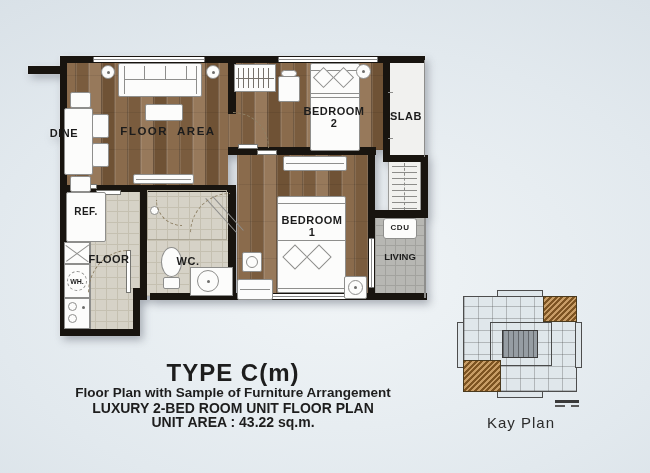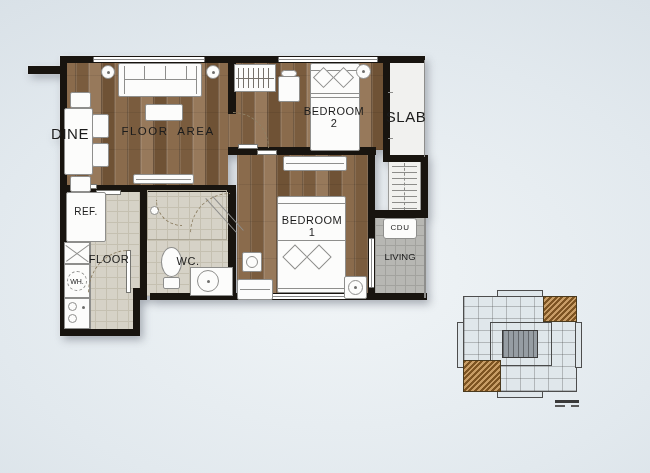--- a/index.html
+++ b/index.html
@@ -24,21 +24,21 @@
   .wfloor{position:absolute;background:#f1f1ef;border:1px solid #9a9a98;box-sizing:border-box}
   .furn{position:absolute;background:#fcfcfb;border:1px solid #8e8e8c;border-radius:2px;box-sizing:border-box}
   .circ{border-radius:50%}
   .dot{position:absolute;width:3px;height:3px;background:#6d6d6b;border-radius:50%}
   .line{position:absolute;background:#8e8e8c}
   .win{position:absolute;background:linear-gradient(#fff 0 2px,#8a8a8a 2px 3px,#fff 3px 5px);border-left:1px solid #777;border-right:1px solid #777;box-sizing:border-box}
   .winv{position:absolute;background:linear-gradient(90deg,#fff 0 2px,#8a8a8a 2px 3px,#fff 3px 5px);border-top:1px solid #777;border-bottom:1px solid #777;box-sizing:border-box}
   .slider{position:absolute;background:#fff;border:1px solid #767672;box-sizing:border-box}
   .arc{position:absolute;border:0 dashed #8f8166;box-sizing:border-box}
   .dmd{position:absolute;background:#fdfdfc;border:1px solid #8e8e8c;transform:rotate(45deg);box-sizing:border-box}
-  .lbl{position:absolute;transform:translate(-50%,-50%);font-weight:normal;color:#1c1c1c;white-space:pre;letter-spacing:.5px;line-height:1}
+  .lbl{position:absolute;transform:translate(-50%,-50%);font-weight:bold;color:#1c1c1c;white-space:pre;letter-spacing:.5px;line-height:1}
   .cap{position:absolute;left:23px;top:360px;width:420px;text-align:center;color:#1d1d1d}
   .cap .t1{font-size:24px;font-weight:bold;letter-spacing:1px;line-height:26px}
   .cap .t2{font-size:13.5px;font-weight:bold;line-height:14.5px}
   .cap .t3{font-size:14px;font-weight:bold;line-height:14.5px}
   #keyplan{position:absolute;left:455px;top:286px;width:132px;height:150px}
   .kbuild{position:absolute;border:1px solid #4d4d4d;background:
     repeating-linear-gradient(0deg, rgba(70,70,70,.30) 0 1px, rgba(0,0,0,0) 1px 12px),
     repeating-linear-gradient(90deg, rgba(70,70,70,.30) 0 1px, rgba(0,0,0,0) 1px 14px),#e0e7eb;box-sizing:border-box}
   .kwing{position:absolute;border:1px solid #4d4d4d;background:#e0e7eb;box-sizing:border-box}
   .brown{position:absolute;background:repeating-linear-gradient(135deg,#7d5422 0 2px,#c89d66 2px 4px);border:1px solid #4a3a1e;box-sizing:border-box}
@@ -167,44 +167,51 @@
     <div class="furn" style="left:242px;top:252px;width:20px;height:20px"></div>
     <div class="furn circ" style="left:246px;top:256px;width:12px;height:12px"></div>
     <div class="furn" style="left:237px;top:279px;width:36px;height:21px"></div>
     <div class="line" style="left:240px;top:289px;width:30px;height:1px"></div>
     <div class="furn" style="left:344px;top:276px;width:23px;height:23px"></div>
     <div class="furn circ" style="left:348px;top:280px;width:15px;height:15px"></div>
     <div class="dot" style="left:354px;top:286px"></div>
 
     <div class="furn" style="left:383px;top:218px;width:34px;height:21px;border-radius:3px"></div>
 
-    <div class="lbl" style="left:70px;top:133px;font-size:15px">DINE</div>
+    <div class="lbl" style="left:64px;top:133px;font-size:11px">DINE</div>
     <div class="lbl" style="left:168px;top:132px;font-size:11.5px;letter-spacing:1.5px">FLOOR  AREA</div>
     <div class="lbl" style="left:334px;top:111px;font-size:11px">BEDROOM</div>
     <div class="lbl" style="left:334px;top:123px;font-size:11px">2</div>
-    <div class="lbl" style="left:406px;top:116px;font-size:15px">SLAB</div>
+    <div class="lbl" style="left:406px;top:116px;font-size:11px">SLAB</div>
     <div class="lbl" style="left:86px;top:212px;font-size:10px">REF.</div>
     <div class="lbl" style="left:109px;top:259px;font-size:11px">FLOOR</div>
     <div class="lbl" style="left:77px;top:281px;font-size:7px;letter-spacing:0">WH.</div>
     <div class="lbl" style="left:188px;top:261px;font-size:11px">WC.</div>
     <div class="lbl" style="left:312px;top:220px;font-size:11px">BEDROOM</div>
     <div class="lbl" style="left:312px;top:232px;font-size:11px">1</div>
     <div class="lbl" style="left:400px;top:228px;font-size:8px">CDU</div>
     <div class="lbl" style="left:400px;top:257px;font-size:9.5px;letter-spacing:0">LIVING</div>
   </div>
 
+  <div class="cap">
+    <div class="t1">TYPE C(m)</div>
+    <div class="t2">Floor Plan with Sample of Furniture Arrangement</div>
+    <div class="t3">LUXURY 2-BED ROOM UNIT FLOOR PLAN</div>
+    <div class="t3">UNIT AREA : 43.22 sq.m.</div>
+  </div>
 
   <div id="keyplan">
     <div class="kbuild" style="left:8px;top:10px;width:114px;height:96px"></div>
     <div class="kwing" style="left:42px;top:4px;width:46px;height:7px"></div>
     <div class="kwing" style="left:42px;top:105px;width:46px;height:7px"></div>
     <div class="kwing" style="left:2px;top:36px;width:7px;height:46px"></div>
     <div class="kwing" style="left:120px;top:36px;width:7px;height:46px"></div>
     <div class="abs" style="left:35px;top:36px;width:62px;height:44px;border:1px solid #4a4a4a;box-sizing:border-box"></div>
     <div class="abs" style="left:47px;top:44px;width:36px;height:28px;border:1px solid #3a3a3a;box-sizing:border-box;background:repeating-linear-gradient(90deg,rgba(0,0,0,.35) 0 1px,rgba(0,0,0,0) 1px 5px),#969da3"></div>
     <div class="brown" style="left:88px;top:10px;width:34px;height:26px"></div>
     <div class="brown" style="left:8px;top:74px;width:38px;height:32px"></div>
     <div class="abs" style="left:100px;top:114px;width:24px;height:3px;background:#3a3a3a"></div>
     <div class="abs" style="left:100px;top:119px;width:10px;height:2px;background:#5a5a5a"></div>
     <div class="abs" style="left:116px;top:119px;width:8px;height:2px;background:#5a5a5a"></div>
+    <div class="klabel">Kay Plan</div>
   </div>
 
 </div>
 
 </body></html>

